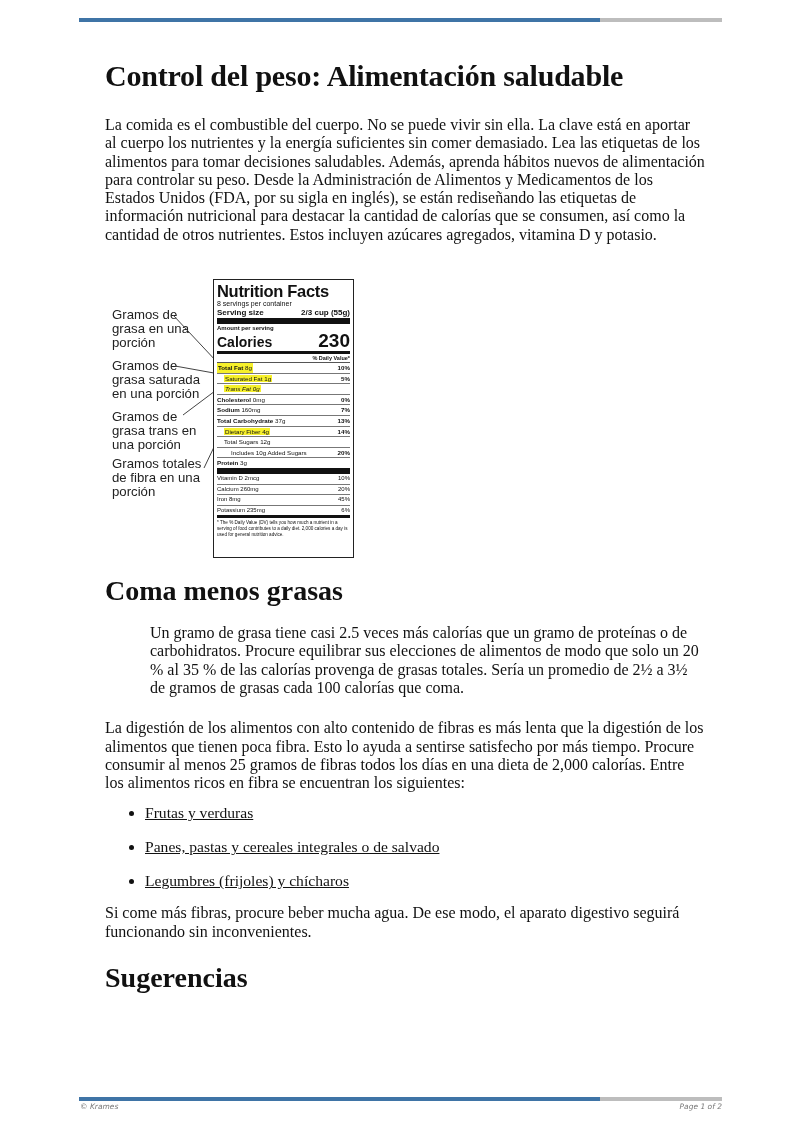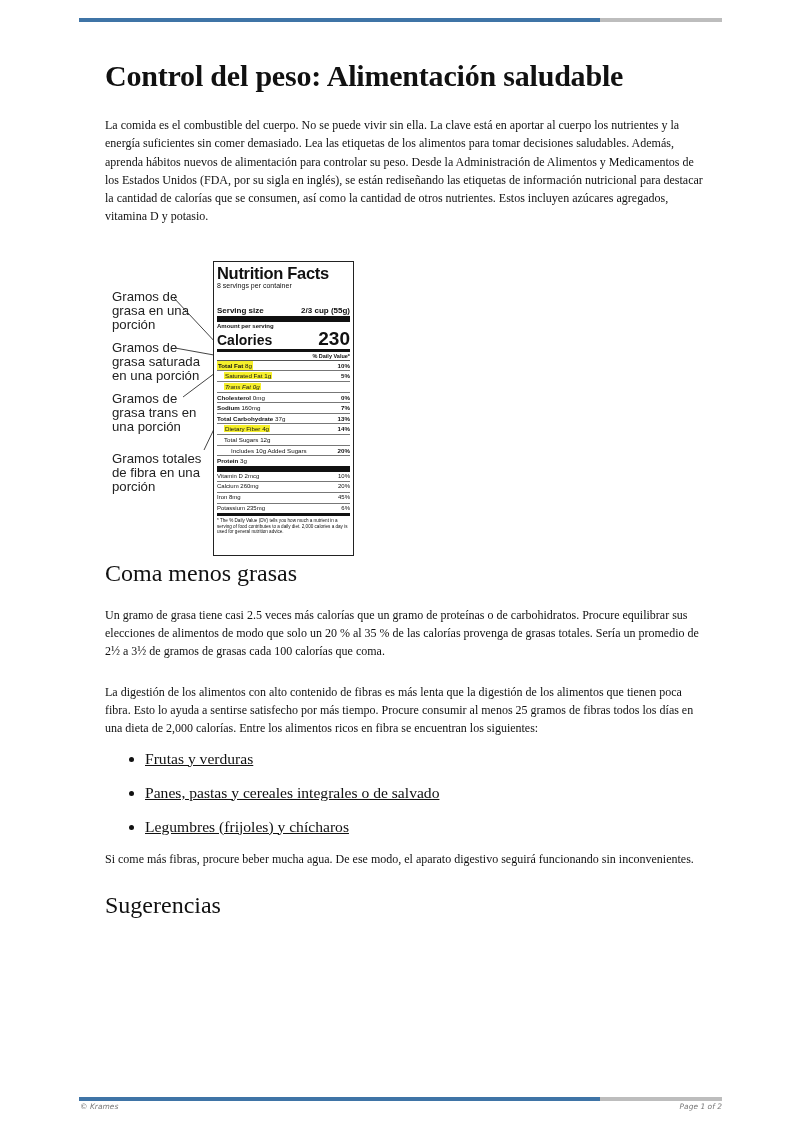--- a/index.html
+++ b/index.html
@@ -1,40 +1,40 @@
 <!DOCTYPE html>
 <html><head>
 <meta charset="utf-8">
 <style>
   html, body { margin: 0; padding: 0; background: #ffffff; }
   body { width: 800px; height: 1130px; position: relative; overflow: hidden; font-family: "Liberation Serif", serif; color: #111; }
   .topbar { position: absolute; left: 79px; top: 18px; width: 643px; height: 4px; background: #bdbdbd; }
   .topbar .fill { width: 522px; height: 4px; background: #3f74a6; }
   .content { position: absolute; left: 105px; top: 56px; width: 600px; }
   h1 { font-size: 30px; font-weight: bold; margin: 0 0 20px 0; line-height: 40px; letter-spacing: -0.2px; }
-  h2 { font-size: 24px; font-weight: normal; margin: 0; line-height: 30px; }
-  p { font-size: 12px; line-height: 18.3px; margin: 0; }
+  h2 { font-size: 28px; font-weight: bold; margin: 0; line-height: 30px; }
+  p { font-size: 16px; line-height: 18.3px; margin: 0; }
   .intro { margin-bottom: 28px; }
   .figure { position: relative; width: 260px; height: 270px; margin-bottom: 34px; }
   .sec1-h { margin-bottom: 18px; }
-  .sec1-p { margin-bottom: 22px; }
+  .sec1-p { margin-bottom: 22px; margin-left: 45px; }
   .sec2-h { margin-bottom: 18px; }
   .sec2-p { margin-bottom: 12px; }
   ul { margin: 0; padding-left: 40px; list-style: disc; text-decoration: underline; }
   li { font-size: 15.6px; line-height: 18px; margin-bottom: 16px; }
   ul { margin-bottom: -2px; }
   .sec2-p2 { margin-bottom: 22px; }
 
   
   .callouts { position: absolute; left: 7px; top: 0; font-family: "Liberation Sans", sans-serif; font-size: 13.2px; line-height: 14px; color: #222; }
   .callout { position: absolute; left: 0; width: 100px; }
   .label { position: absolute; left: 108px; top: 7px; width: 133px; border: 1.5px solid #222; padding: 2px 3px 20px 3px; font-family: "Liberation Sans", sans-serif; background: #fff; }
   .nf-title { font-size: 16.5px; font-weight: bold; letter-spacing: -0.3px; line-height: 18px; }
   .nf-small { font-size: 7px; line-height: 8px; }
-  .nf-serv { font-size: 8px; font-weight: bold; display: flex; justify-content: space-between; line-height: 9px; border-bottom: 6px solid #111; padding-bottom: 1px; margin-top: 16px; }
+  .nf-serv { font-size: 8px; font-weight: bold; display: flex; justify-content: space-between; line-height: 9px; border-bottom: 6px solid #111; padding-bottom: 1px; }
   .nf-amt { font-size: 6px; font-weight: bold; line-height: 7px; margin-top: 1px; }
   .nf-cal { display: flex; justify-content: space-between; align-items: baseline; font-weight: bold; border-bottom: 3px solid #111; line-height: 17px; }
   .nf-cal .k { font-size: 14px; }
   .nf-cal .v { font-size: 19px; }
   .nf-dv { font-size: 5.5px; font-weight: bold; text-align: right; border-bottom: 0.8px solid #555; line-height: 8px; }
   .nf-row { display: flex; justify-content: space-between; font-size: 6.2px; line-height: 9.6px; border-bottom: 0.8px solid #777; }
   .nf-row b { font-weight: bold; }
   .nf-row .pct { font-weight: bold; }
   .ind1 { padding-left: 7px; }
   .ind2 { padding-left: 14px; }
@@ -59,21 +59,21 @@
 
 <div class="content">
   <h1>Control del peso: Alimentación saludable</h1>
   <p class="intro">La comida es el combustible del cuerpo. No se puede vivir sin ella. La clave está en aportar al cuerpo los nutrientes y la energía suficientes sin comer demasiado. Lea las etiquetas de los alimentos para tomar decisiones saludables. Además, aprenda hábitos nuevos de alimentación para controlar su peso. Desde la Administración de Alimentos y Medicamentos de los Estados Unidos (FDA, por su sigla en inglés), se están rediseñando las etiquetas de información nutricional para destacar la cantidad de calorías que se consumen, así como la cantidad de otros nutrientes. Estos incluyen azúcares agregados, vitamina D y potasio.</p>
 
   <div class="figure">
     <div class="callouts">
       <div class="callout" style="top:36px">Gramos de grasa en una porción</div>
       <div class="callout" style="top:87px">Gramos de grasa saturada en una porción</div>
       <div class="callout" style="top:138px">Gramos de grasa trans en una porción</div>
-      <div class="callout" style="top:198px">Gramos totales de fibra en una porción</div>
+      <div class="callout" style="top:185px">Gramos totales de fibra en una porción</div>
     </div>
 
     <svg class="lines">
       <line x1="68" y1="43" x2="112" y2="90" stroke="#444" stroke-width="1"></line>
       <line x1="70" y1="94" x2="120" y2="103" stroke="#444" stroke-width="1"></line>
       <line x1="78" y1="143" x2="118" y2="113" stroke="#444" stroke-width="1"></line>
       <line x1="99" y1="196" x2="120" y2="152" stroke="#444" stroke-width="1"></line>
     </svg>
 
     <div class="label">

